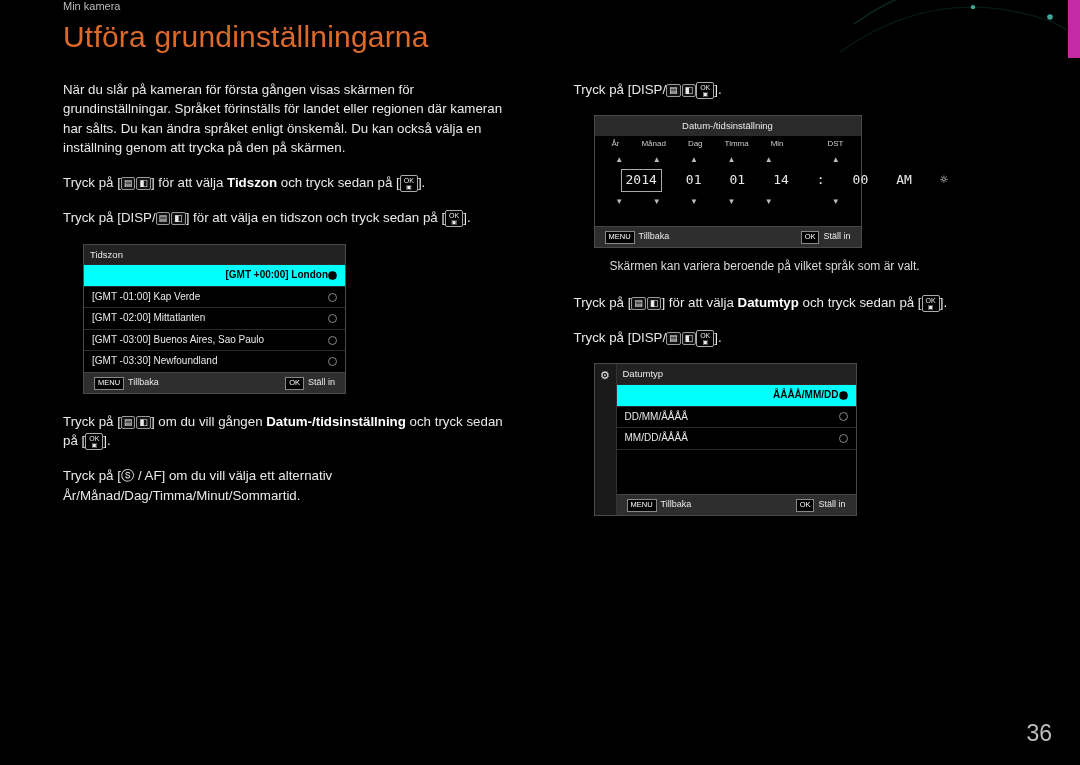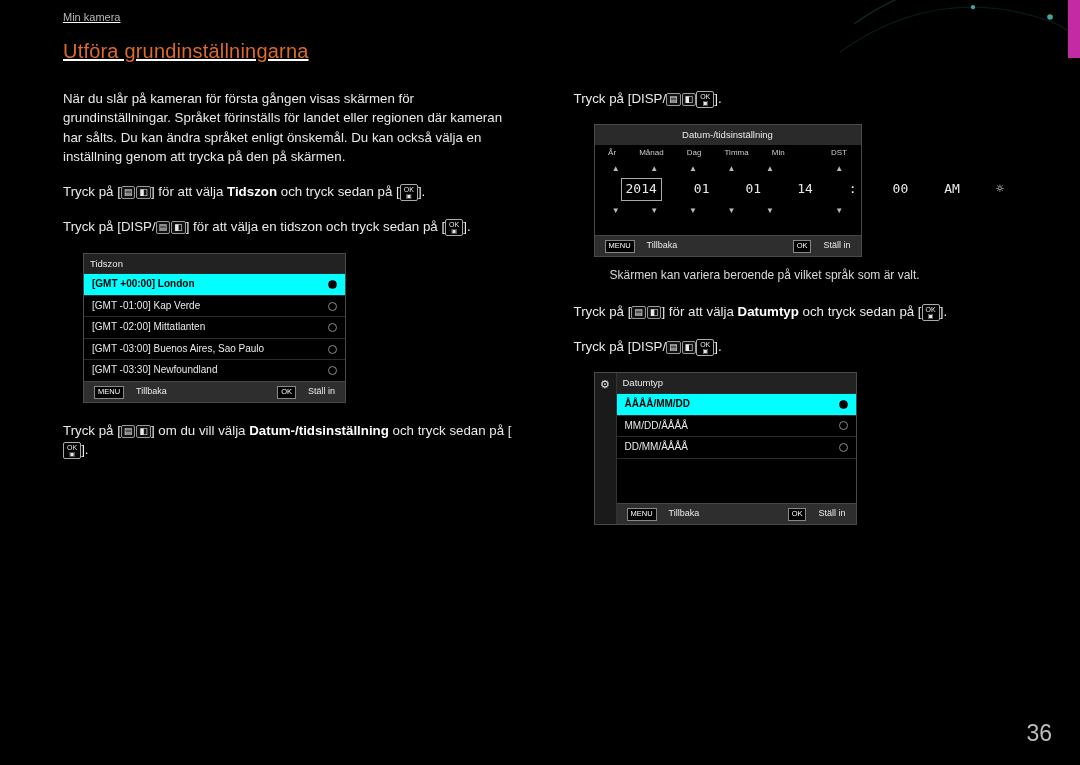--- a/index.html
+++ b/index.html
@@ -19,32 +19,31 @@
     opacity:0.65;
   }
   .swirl svg { width:100%; height:100%; }
   .pink-tab {
     position:absolute;
     right:0; top:0;
     width:12px; height:58px;
     background:#c32aa3;
   }
   .header {
-    padding:11px 0 0 63px;
-    text-decoration:underline;
+    padding:0 0 0 63px;
   }
   .breadcrumb {
     font-size:11px;
     color:#b9b9b9;
   }
   h1 {
     color:#dc6a2a;
-    font-size:20px;
+    font-size:30px;
     font-weight:400;
-    margin-top:17px;
+    margin-top:8px;
     letter-spacing:0.2px;
   }
   .content {
     display:flex;
     padding:26px 56px 0 63px;
     gap:60px;
     font-size:13.3px;
     line-height:1.45;
     color:#e9e9e9;
   }
@@ -91,42 +90,42 @@
     padding:3px 6px;
     font-size:9.5px;
   }
   .lcd-row {
     display:flex;
     align-items:center;
     justify-content:space-between;
     padding:3px 8px;
     border-top:1px solid #2b2b2b;
   }
-  .lcd-row.sel { background:#0ff; color:#000; font-weight:600;}
+  .lcd-row.sel { background:#0ff; color:#000; font-weight:600;justify-content:flex-end;}
   .radio {
     width:9px;height:9px;border:1px solid #888;border-radius:50%;
     display:inline-block;
   }
   .radio.on { background:radial-gradient(circle,#000 0 40%,#0ff 41% 54%,#000 55%);}
   .lcd-row.sel .radio.on{ background:radial-gradient(circle,#000 0 35%,#000 36% 38%,#000 40%); border-color:#000;}
   .lcd-footer {
     display:flex;
     justify-content:space-between;
     background:#2e2e2e;
     padding:3px 10px;
     font-size:9px;
     border-top:1px solid #444;
   }
   .lcd-footer .tag {
     display:inline-block;
     background:#000;
     color:#fff;
     font-size:7.5px;
     padding:0 3px;
-    margin-right:12px;
+    margin-right:4px;
     border:1px solid #888;
   }
   .lcd-empty { height:45px; border-top:1px solid #2b2b2b;}
   
   .dt-panel {
     width:268px;
     border:1px solid #4a4a4a;
     background:#000;
     margin:6px 0 10px 20px;
     font-size:10px;
@@ -135,21 +134,20 @@
     background:#2a2a2a;
     text-align:center;
     padding:3px 0;
     font-size:9.5px;
   }
   .dt-labels, .dt-vals, .dt-arrows {
     display:flex;
     justify-content:space-around;
     align-items:center;
     padding:2px 6px;
-    gap:8px;
   }
   .dt-labels span { font-size:8px; color:#ccc; }
   .dt-vals span {
     font-size:13px;
     font-family:monospace;
     padding:1px 4px;
     margin-left:20px;
   }
   .dt-vals .boxed { border:1px solid #aaa; }
   .dt-arrows span { font-size:8px; color:#bbb;}
@@ -263,26 +261,29 @@
       <div class="lcd-footer">
         <span><span class="tag">MENU</span><span>Tillbaka</span></span>
         <span><span class="tag">OK</span><span>Ställ in</span></span>
       </div>
     </div>
 
     <p>
       <span>Tryck på [</span><span class="btn-icons">
           <span class="mini-icon">▤</span>
           <span class="mini-icon">◧</span>
-        </span><span>] om du vill välja </span><b>Datum-/tidsinställning</b><span> och tryck sedan på [</span><span class="ok-box">
-          <span>OK</span>
-          <span>▣</span>
-        </span><span>].</span>
-    </p>
-
+        </span><span>] om du vill gången </span><b>Datum-/tidsinställning</b><span> och tryck sedan på [</span><span class="ok-box">
+          <span>OK</span>
+          <span>▣</span>
+        </span><span>].</span>
+    </p>
+
+    <p>
+      <span>Tryck på [</span><span class="icon-inline">ⓢ / AF</span><span>] om du vill välja ett alternativ År/Månad/Dag/Timma/Minut/Sommartid.</span>
+    </p>
   </div>
 
   <div class="col">
     <p>
       <span>Tryck på [</span><span class="icon-inline">DISP</span>/<span class="btn-icons">
           <span class="mini-icon">▤</span>
           <span class="mini-icon">◧</span>
         </span><span class="ok-box">
           <span>OK</span>
           <span>▣</span>
@@ -361,25 +362,25 @@
         <span class="gear">⚙</span>
       </div>
       <div class="main-col">
         <div class="lcd-title">Datumtyp</div>
         <div id="dtype-rows">
             <div class="lcd-row sel">
               <span>ÅÅÅÅ/MM/DD</span>
               <span class="radio on"></span>
             </div>
             <div class="lcd-row">
-              <span>MM/DD/ÅÅÅÅ</span>
+              <span>DD/MM/ÅÅÅÅ</span>
               <span class="radio"></span>
             </div>
             <div class="lcd-row">
-              <span>DD/MM/ÅÅÅÅ</span>
+              <span>MM/DD/ÅÅÅÅ</span>
               <span class="radio"></span>
             </div>
           </div>
         <div class="lcd-empty"></div>
         <div class="lcd-footer">
           <span><span class="tag">MENU</span><span>Tillbaka</span></span>
           <span><span class="tag">OK</span><span>Ställ in</span></span>
         </div>
       </div>
     </div>

